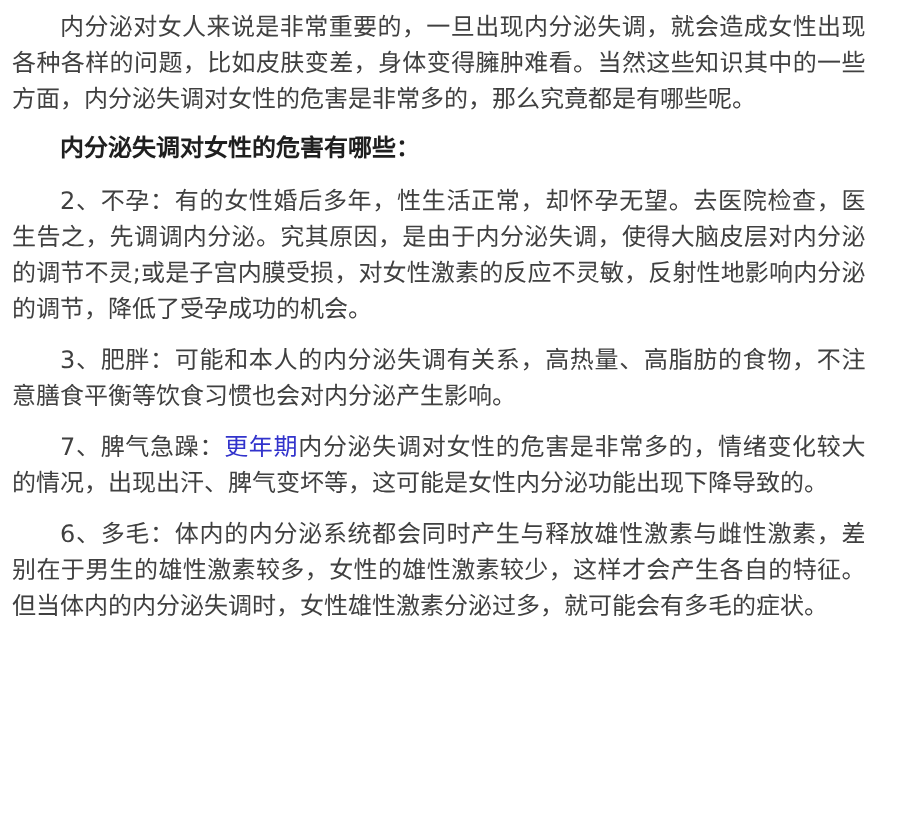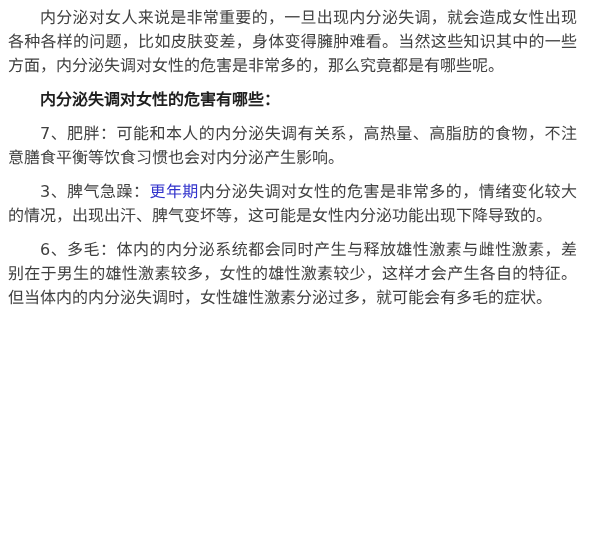--- a/index.html
+++ b/index.html
@@ -38,21 +38,22 @@
 </head>
 <body>
 
 <div class="article">
 
   <p><span>内分泌对女人来说是非常重要的，一旦出现内分泌失调，就会造成女性出现各种各样的问题，比如皮肤变差，身体变得臃肿难看。当然这些知识其中的一些方面，内分泌失调对女性的危害是非常多的，那么究竟都是有哪些呢。</span></p>
 
   <p class="heading">内分泌失调对女性的危害有哪些：</p>
 
 
+  <p><span>2、不孕：有的女性婚后多年，性生活正常，却怀孕无望。去医院检查，医生告之，先调调内分泌。究其原因，是由于内分泌失调，使得大脑皮层对内分泌的调节不灵;或是子宫内膜受损，对女性激素的反应不灵敏，反射性地影响内分泌的调节，降低了受孕成功的机会。</span></p>
 
-  <p><span>7、肥胖：可能和本人的内分泌失调有关系，高热量、高脂肪的食物，不注意膳食平衡等饮食习惯也会对内分泌产生影响。</span></p>
+  <p><span>3、肥胖：可能和本人的内分泌失调有关系，高热量、高脂肪的食物，不注意膳食平衡等饮食习惯也会对内分泌产生影响。</span></p>
 
 
-  <p><span>3、脾气急躁：</span><a class="inline-link">更年期</a><span>内分泌失调对女性的危害是非常多的，情绪变化较大的情况，出现出汗、脾气变坏等，这可能是女性内分泌功能出现下降导致的。</span></p>
+  <p><span>7、脾气急躁：</span><a class="inline-link">更年期</a><span>内分泌失调对女性的危害是非常多的，情绪变化较大的情况，出现出汗、脾气变坏等，这可能是女性内分泌功能出现下降导致的。</span></p>
 
   <p><span>6、多毛：体内的内分泌系统都会同时产生与释放雄性激素与雌性激素，差别在于男生的雄性激素较多，女性的雄性激素较少，这样才会产生各自的特征。但当体内的内分泌失调时，女性雄性激素分泌过多，就可能会有多毛的症状。</span></p>
 
 </div>
 
 </body></html>

